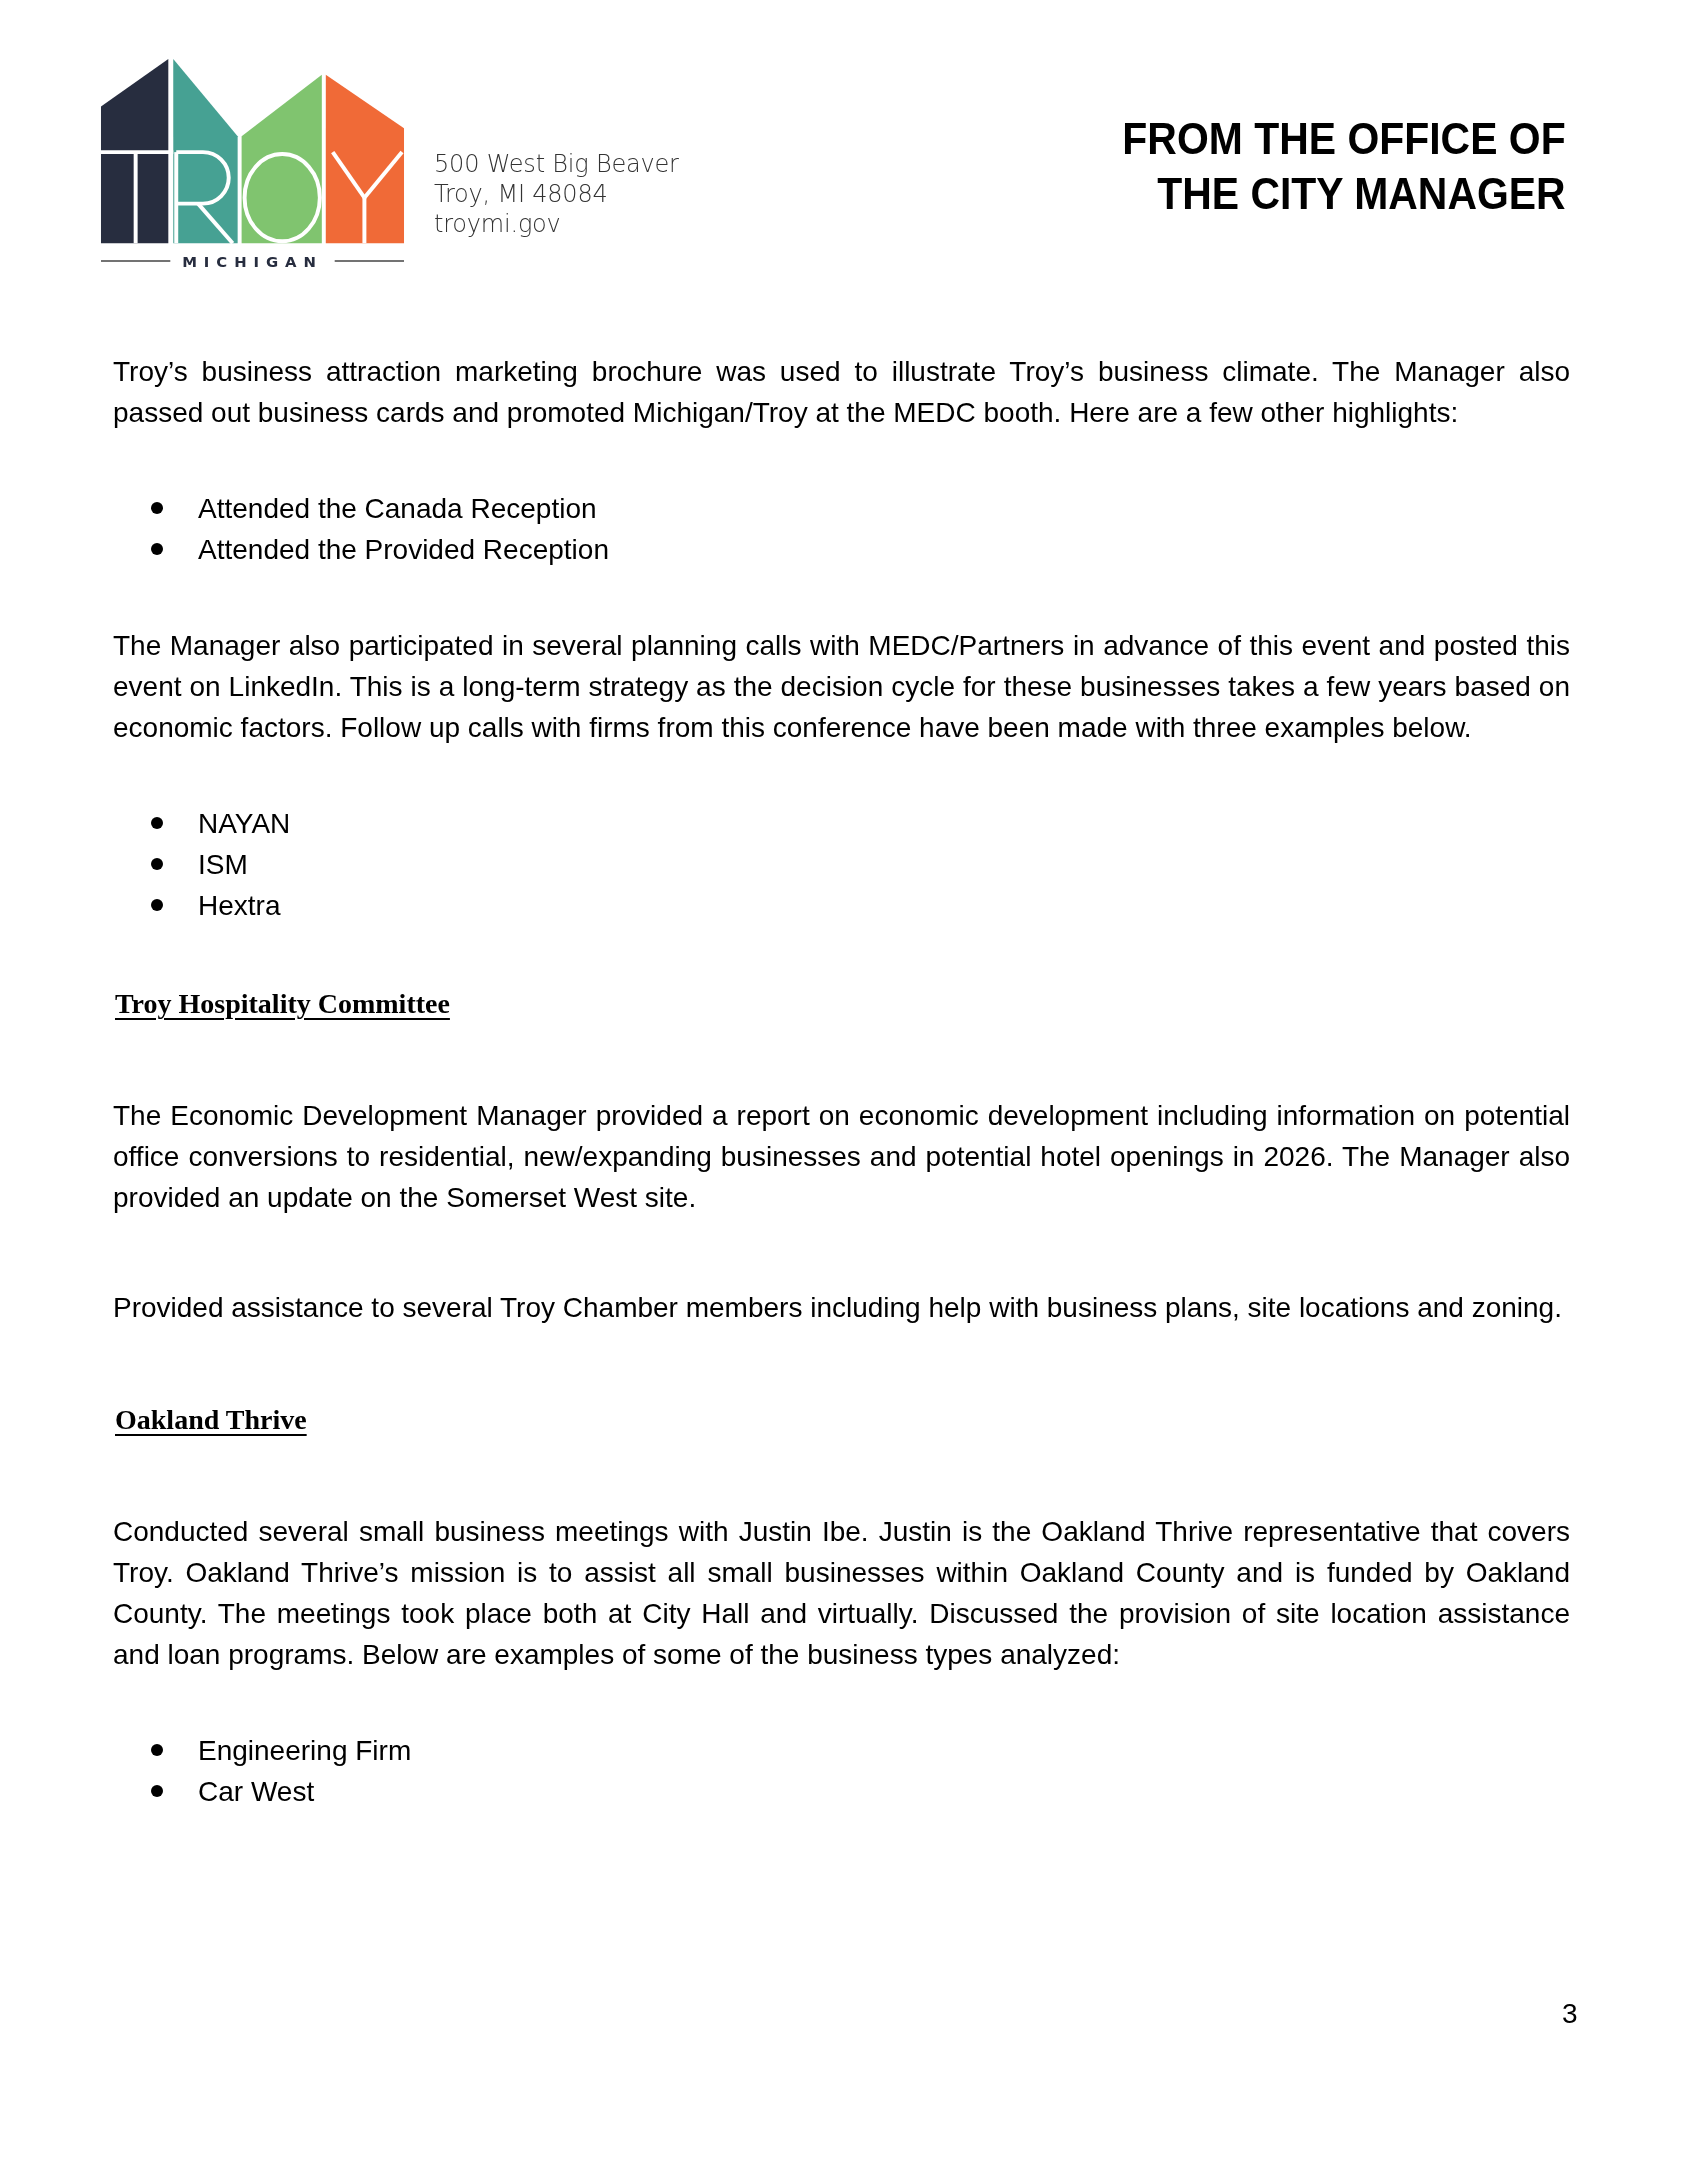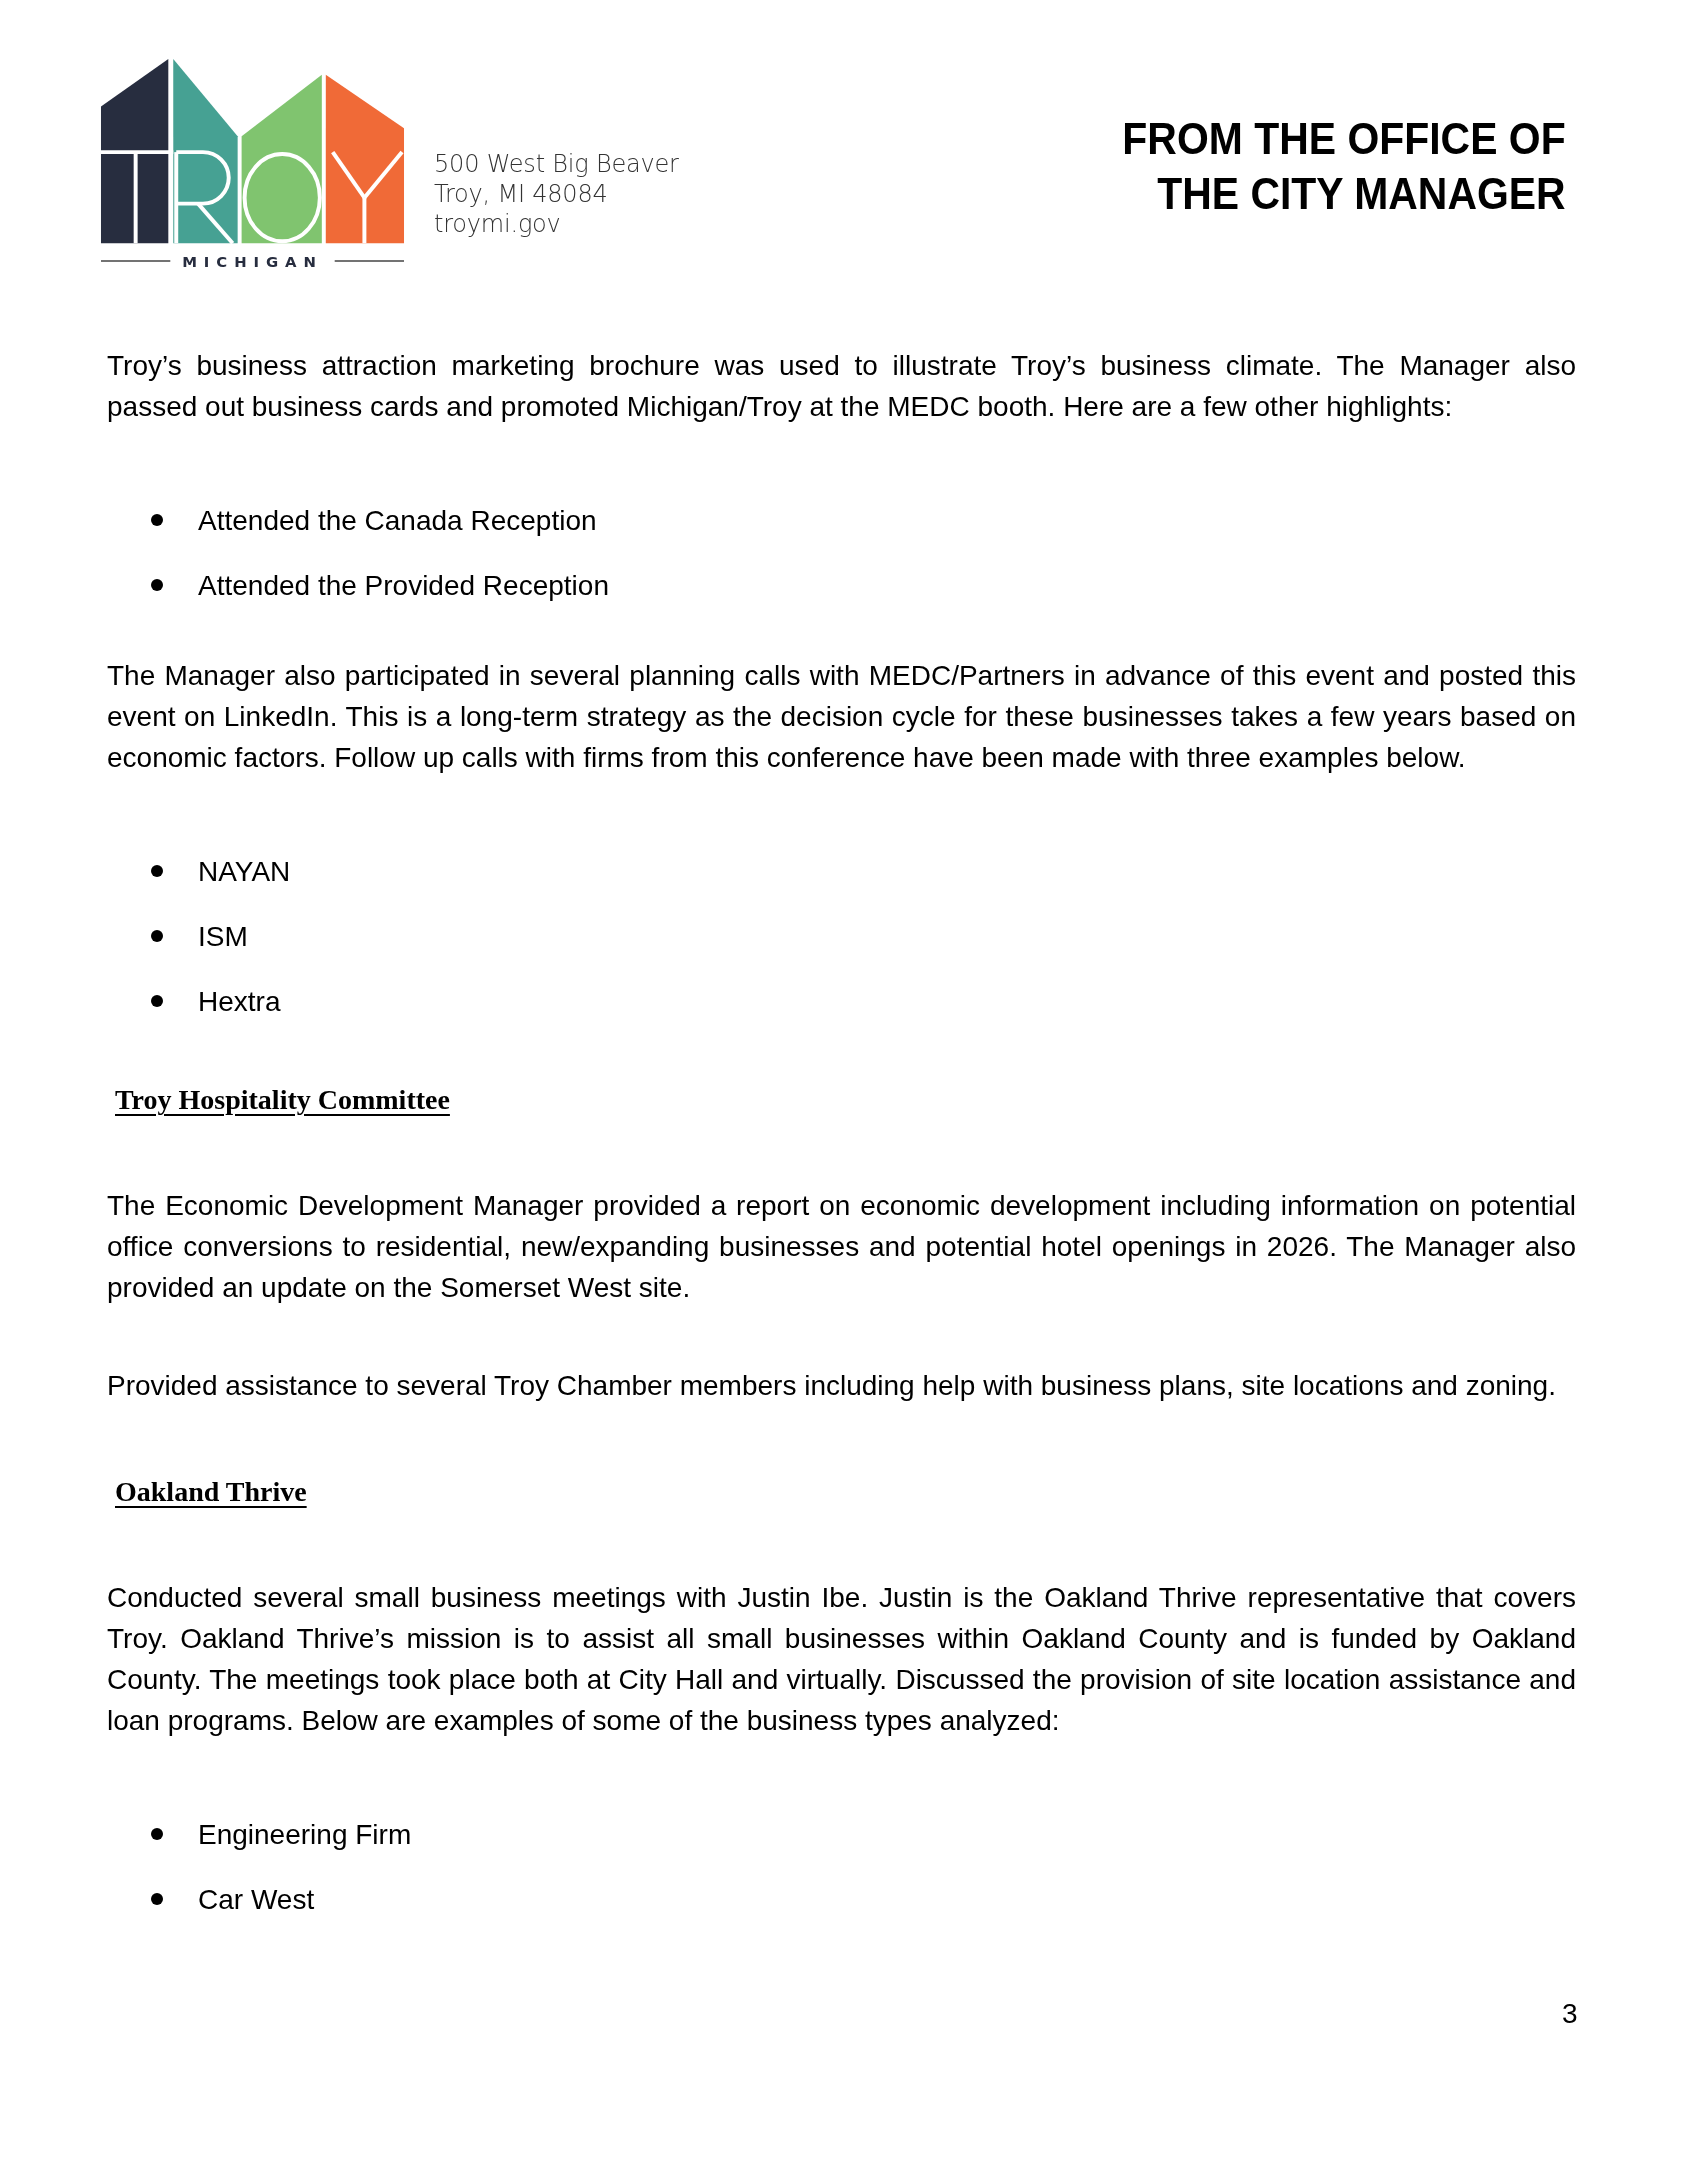--- a/index.html
+++ b/index.html
@@ -7,24 +7,24 @@
          font-family: "Liberation Sans", "DejaVu Sans", sans-serif; color: #000; }
   .logo { position: absolute; left: 99px; top: 57px; width: 307px; height: 213px; }
   .address { position: absolute; left: 434px; top: 149px; font-family: "DejaVu Sans", sans-serif;
              font-size: 24px; line-height: 30px; color: #333; font-weight: 300; }
   .address div { letter-spacing: -0.2px; }
   .office-title { position: absolute; right: 117px; top: 111px; text-align: right;
                   font-family: "Liberation Sans", sans-serif; font-weight: bold; font-size: 44px;
                   line-height: 55px; letter-spacing: 0px; transform: scaleX(0.93); transform-origin: right top; }
   .content { position: absolute; left: 99px; top: 337px; width: 1485px;
              font-family: "Liberation Sans", "DejaVu Sans", sans-serif; font-size: 28px; line-height: 41px; }
-  .content p { margin: 8px; text-align: justify; }
+  .content p { margin: 14px; text-align: justify; }
   .gap { height: 41px; }
   ul.bullets { list-style: none; margin: 0; padding: 0; }
-  ul.bullets li { position: relative; padding-left: 99px; margin-top: 24px; }
+  ul.bullets li { position: relative; padding-left: 99px; }
   ul.bullets li .dot { position: absolute; left: 52px; top: 14px; width: 12px; height: 12px; border-radius: 50%; background: #000; }
   h2.section { margin: 16px; font-size: 28px; font-weight: bold; text-decoration: underline; text-underline-offset: 5px;
                text-decoration-thickness: 2px; line-height: 41px; font-family: Liberation Serif, serif; }
   .page-number { position: absolute; left: 1562px; top: 1998px; font-family: "Liberation Sans", sans-serif; font-size: 28px; }
 </style>
 </head>
 <body>
 
 <div class="logo">
   <svg width="307" height="213" viewBox="0 0 310 215">

